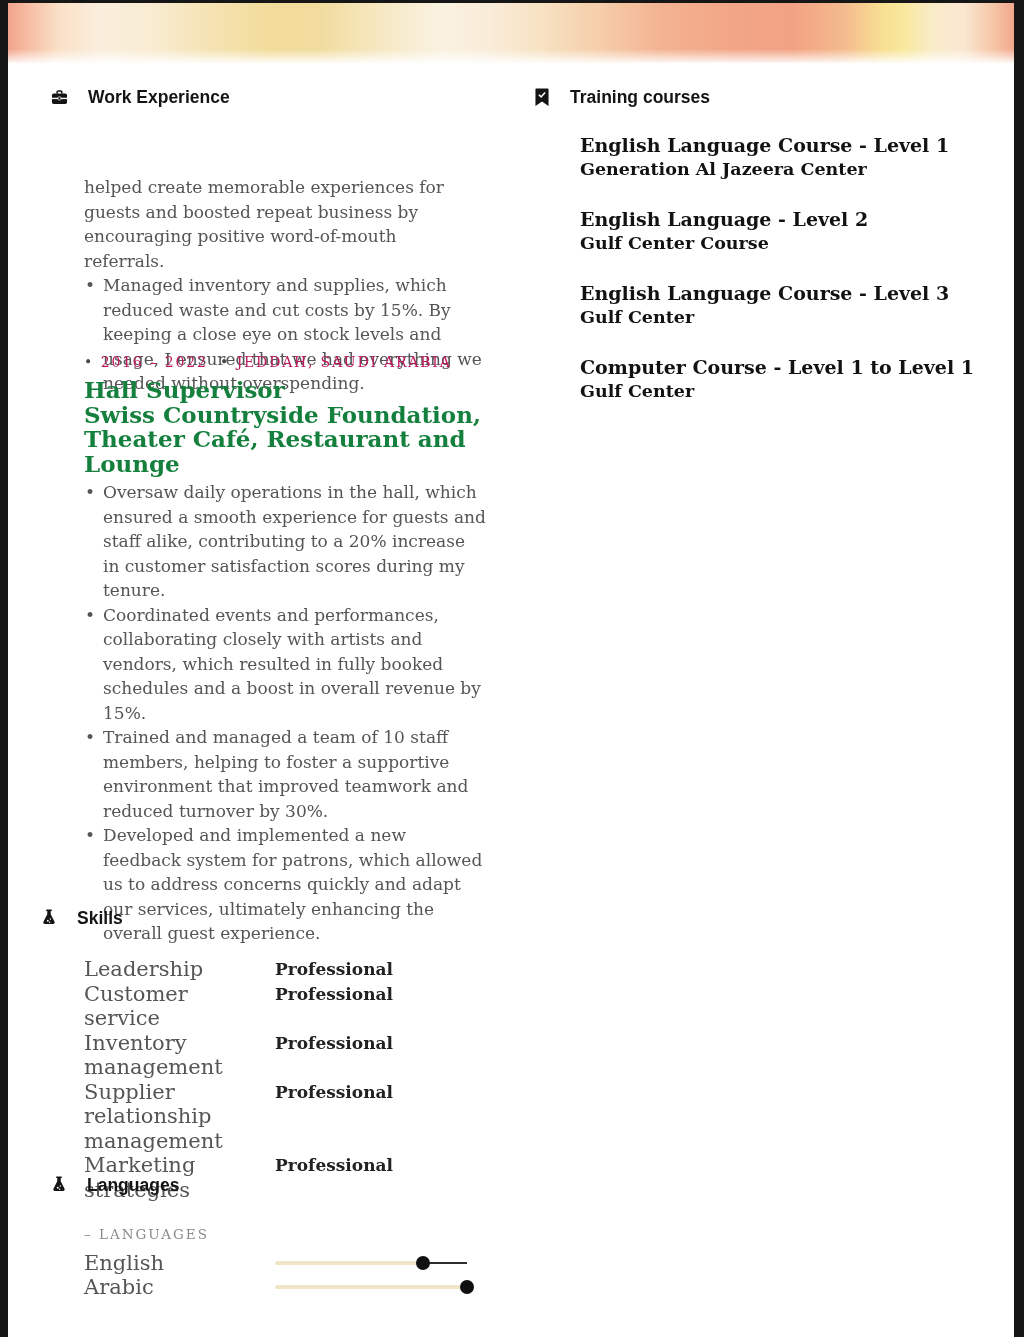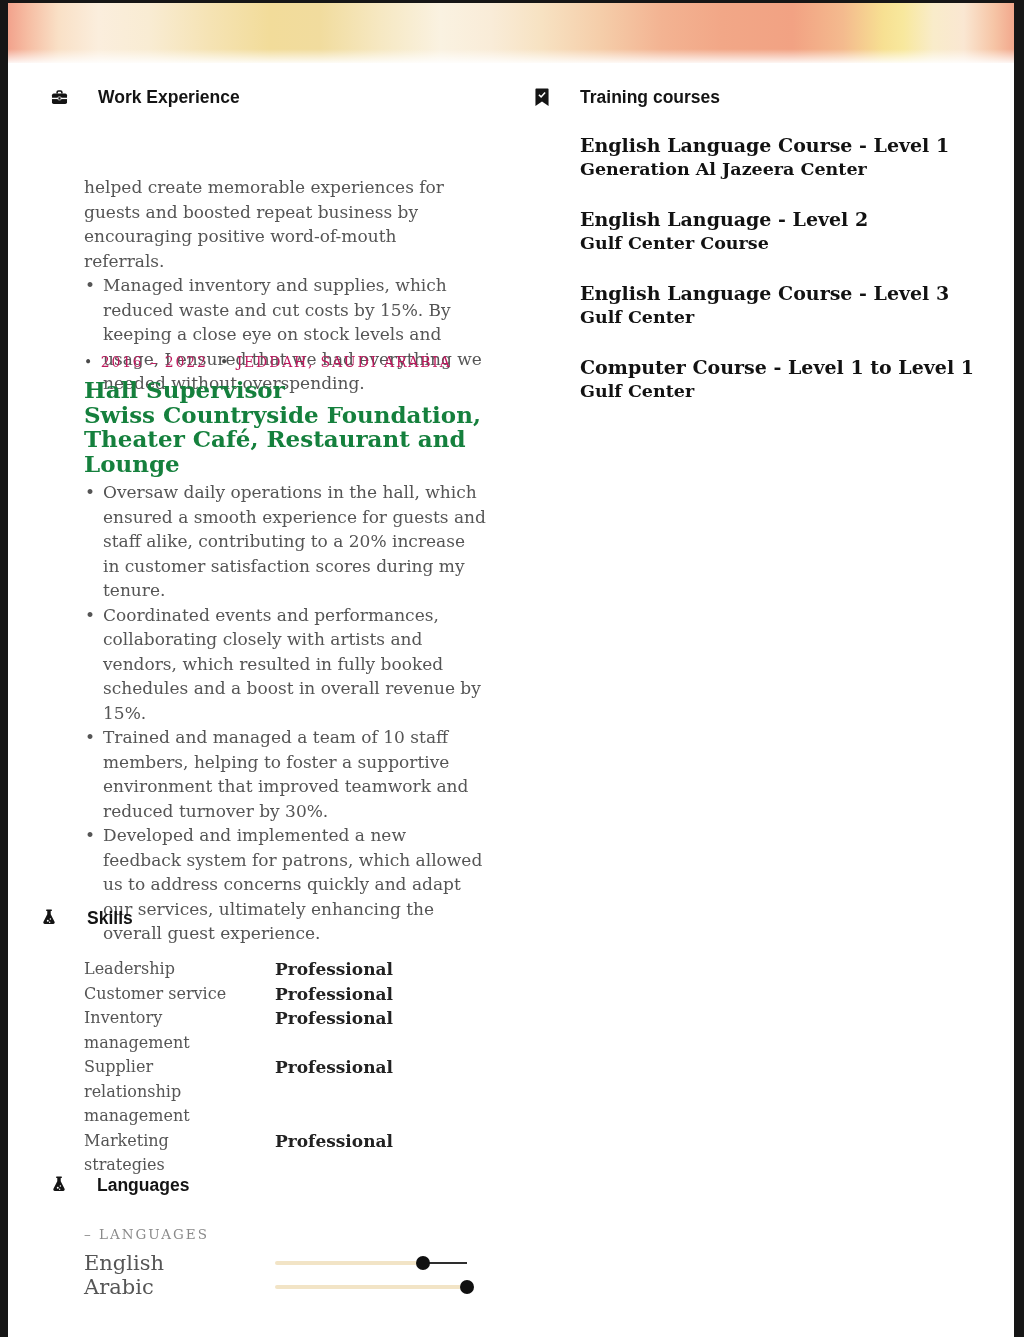--- a/index.html
+++ b/index.html
@@ -24,21 +24,21 @@
       #f5cda9 59%, #f3b392 65%, #f2a787 71%, #f2a283 78%,
       #f4ba8e 83%, #f7e092 87%, #f8e89d 89%, #f9ecca 92%,
       #fae7d2 95%, #f6c5a6 98%, #f2a88d 100%);
   }
   .banner::after {
     content:""; position:absolute; left:0; right:0; bottom:0; height:14px;
     background:linear-gradient(to top, rgba(255,255,255,.9), rgba(255,255,255,0));
   }
 
   .section-h {
-    position:absolute; display:flex; align-items:center; gap:29px;
+    position:absolute; display:flex; align-items:center; gap:19px;
   }
   .section-h .ttl {
     font-family:"Liberation Sans","DejaVu Sans",sans-serif;
     font-weight:bold; font-size:17.5px; color:#141414; line-height:20px;
   }
   .section-h svg { display:block; }
 
   .body-text { color:#555555; font-size:17px; line-height:24.5px; }
 
   .carryover { position:absolute; left:76px; top:144px; width:398px;margin-top:28px; }
@@ -54,21 +54,21 @@
     font-size:14px; letter-spacing:1.8px; color:#be185d;
     line-height:22px; white-space:nowrap;
   }
   .meta-line .m::before { content:"\2022\00a0"; color:#4a4a4a; letter-spacing:2px; }
   .meta-line .m + .m { margin-left:6px; }
   .job-title-block { margin-top:5px; font-weight:bold; font-size:23px; line-height:24.5px; color:#15803d; }
   .job .blist { margin-top:4px; }
 
   .skills-table { position:absolute; left:76px; top:954px; width:402px; }
   .skill-row { display:grid; grid-template-columns:191px 1fr; }
-  .skill-name { display:block; width:160px; color:#555555; font-size:16px; line-height:24.5px; }
+  .skill-name { display:block; width:160px; color:#555555; font-size:21px; line-height:24.5px; }
   .skill-level { font-weight:bold; color:#222222; font-size:17px; line-height:24.5px; }
 
   .lang-block { position:absolute; left:76px; top:1220px; width:402px; }
   .lang-group {
     font-size:13.5px; letter-spacing:2px; color:#8a8a8a; line-height:22px; margin-bottom:6px;
   }
   .lang-row { display:grid; grid-template-columns:191px 192px; height:24px; align-items:center; }
   .lang-name { color:#555555; font-size:21px; line-height:24px; }
   .slider { position:relative; width:192px; height:24px; }
   .slider .fill {

